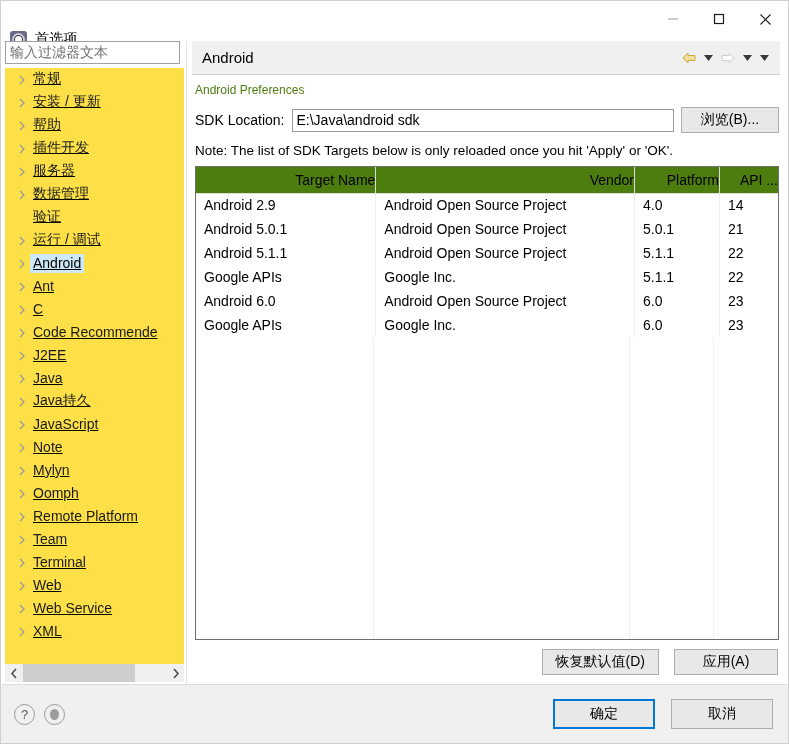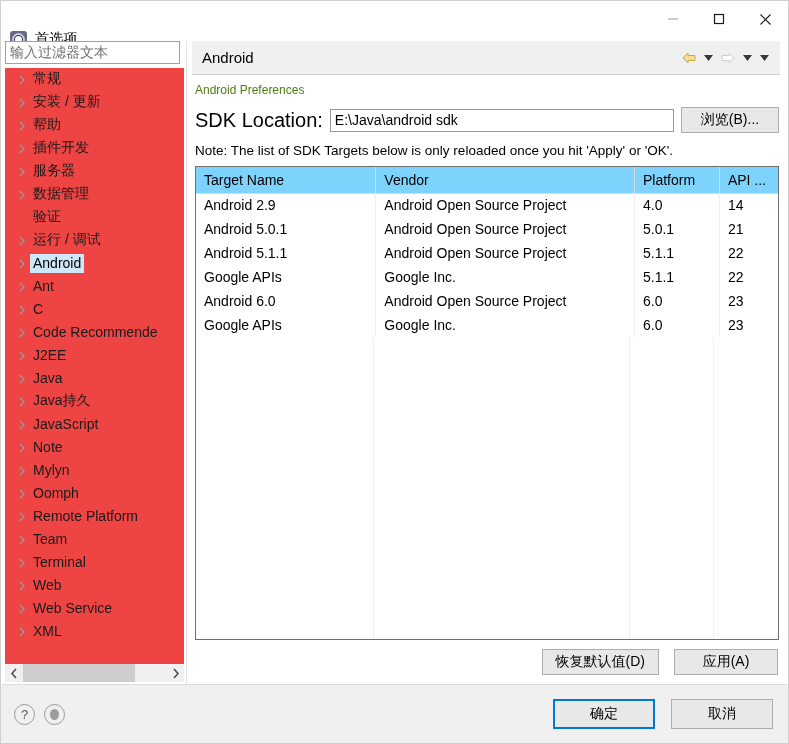--- a/index.html
+++ b/index.html
@@ -120,24 +120,25 @@
     box-sizing: border-box;
     margin-bottom: 4px;
     width: 175px;
   }
   .filter-input .ph {
     color: #6e6e6e;
     font-size: 14px;
   }
   .tree {
     flex: 1;
-    background: #ef4444;
+    background: #fde047;
     overflow: hidden;
     position: relative;
     min-height: 0;
+    text-decoration: underline;
   }
   .tree-item {
     height: 23px;
     display: flex;
     align-items: center;
     padding-left: 9px;
     box-sizing: border-box;
     white-space: nowrap;
   }
   .twisty {
@@ -251,21 +252,21 @@
     color: #4d7c0f;
     margin-bottom: 10px;
   }
   .sdk-row {
     display: flex;
     align-items: center;
     gap: 7px;
     margin-bottom: 10px;
   }
   .sdk-label {
-    font-size: 20px;
+    font-size: 14px;
     white-space: nowrap;
   }
   .sdk-input {
     flex: 1;
     height: 23px;
     border: 1px solid #9a9a9a;
     background: #ffffff;
     display: flex;
     align-items: center;
     padding: 0 4px;
@@ -310,26 +311,26 @@
     position: relative;
   }
   table.sdk-table {
     width: 100%;
     border-collapse: collapse;
     table-layout: fixed;
     font-size: 14px;
   }
   table.sdk-table th {
     font-weight: normal;
-    text-align: left;
+    text-align: right;
     height: 26px;
     padding: 0 0 0 8px;
     border-bottom: 1px solid #dcdcdc;
     border-right: 1px solid #dcdcdc;
-    background: #7dd3fc;
+    background: #4d7c0f;
     color: #000000;
     box-sizing: border-box;
     overflow: hidden;
     white-space: nowrap;
   }
   table.sdk-table th:last-child { border-right: none; }
   table.sdk-table td {
     height: 24px;
     padding: 0 0 0 8px;
     border-right: 1px solid #f0f0f0;

